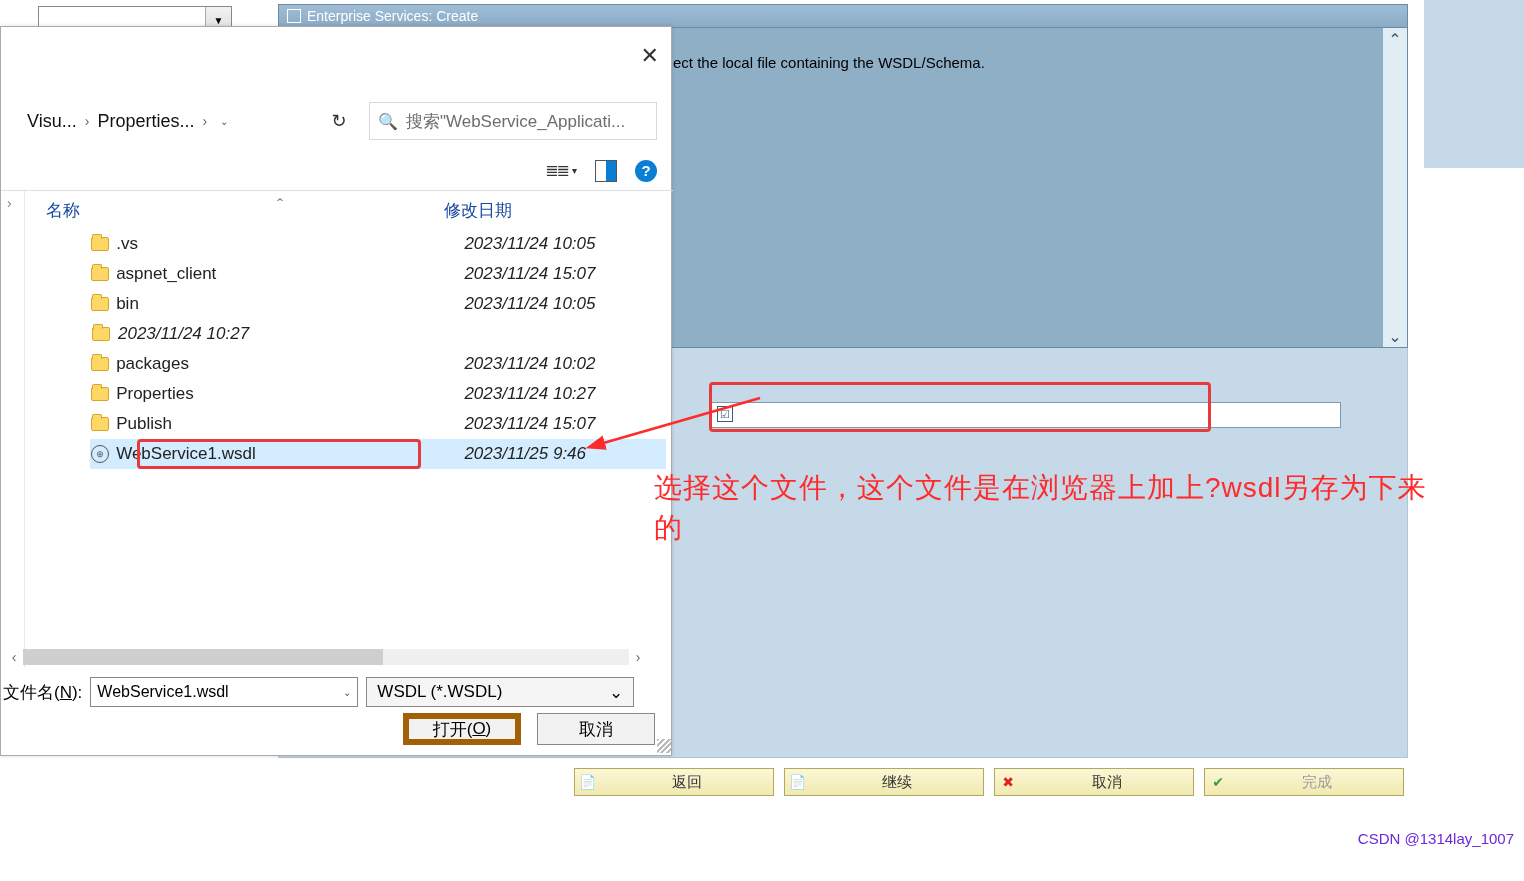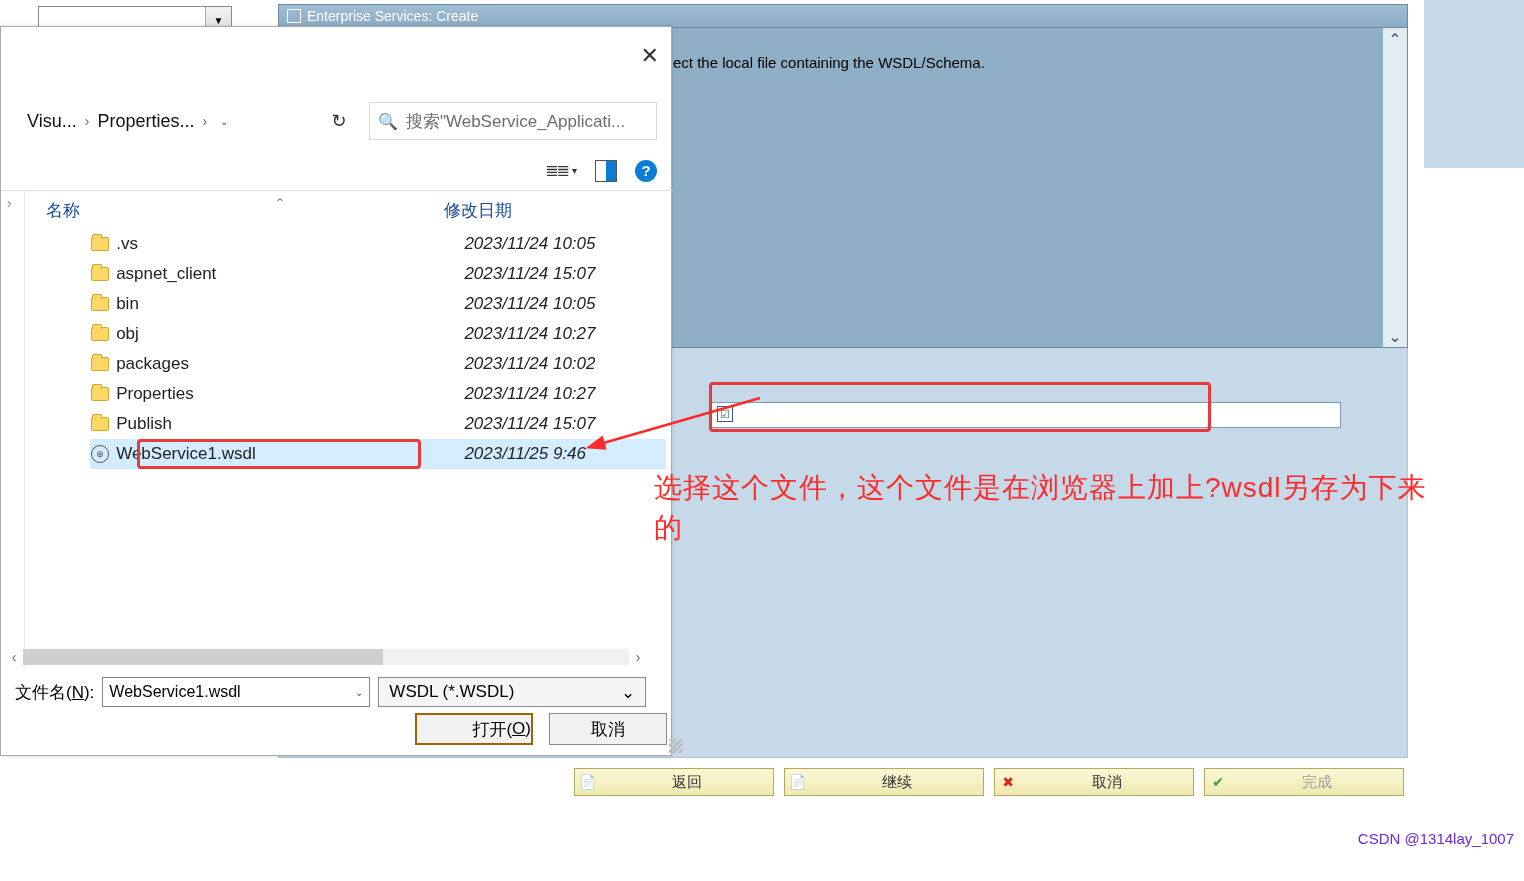--- a/index.html
+++ b/index.html
@@ -59,29 +59,29 @@
 .row .nm { width:380px; }
 .row .dt { width:220px; text-align:left;font-style:italic; }
 .row.sel { background:#d3ecff; }
 .row.sel.boxed { position:relative; }
 .sel-box { position:absolute; left:47px; top:0; width:284px; height:30px; border:3px solid #e83a3a; border-radius:4px; pointer-events:none; }
 .h-scroll { position:absolute; left:4px; bottom:0; width:642px; height:20px; display:flex; align-items:center; }
 .h-scroll .lt, .h-scroll .rt { width:18px; text-align:center; color:#666; font-size:14px; }
 .h-scroll .track { flex:1; height:16px; background:#f0f0f0; position:relative; }
 .h-scroll .thumb { position:absolute; left:0; top:0; width:360px; height:16px; background:#cfcfcf; }
 
-.dlg-bottom { position:absolute; left:12px; bottom:0; width:672px; height:90px; }
+.dlg-bottom { position:absolute; left:0; bottom:0; width:672px; height:90px; }
 .fn-row { position:absolute; left:2px; top:12px; display:flex; align-items:center; gap:8px; font-size:17px; }
 .fn-label span.u { text-decoration:underline; }
 .fn-input { width:268px; height:30px; border:1px solid #888; padding:0 6px; font-size:16px; display:flex; align-items:center; justify-content:space-between; }
 .fn-input .dd { font-size:10px; color:#555; }
 .ft-select { width:268px; height:30px; border:1px solid #888; padding:0 10px; font-size:17px; display:flex; align-items:center; justify-content:space-between; background:#f5f5f5; }
 .btn-row { position:absolute; right:18px; bottom:10px; display:flex; gap:16px; }
 .win-btn { width:118px; height:32px; border:1px solid #888; background:#f2f2f2; font-size:17px; display:flex; align-items:center; justify-content:center; }
-.win-btn.primary { border:2px solid #a16207;justify-content:flex-end; }
+.win-btn.primary { border:6px solid #a16207; }
 .resize-grip { position:absolute; right:2px; bottom:2px; width:14px; height:14px; background:repeating-linear-gradient(135deg,#bbb,#bbb 2px,transparent 2px,transparent 4px); }
 
 
 .anno-text { position:absolute; left:654px; top:468px; width:780px; font-size:28px; color:#ff2a2a; line-height:40px; letter-spacing:1px; }
 .arrow-svg { position:absolute; left:580px; top:388px; pointer-events:none; }
 
 
 .sap-btns { position:absolute; left:574px; top:768px; display:flex; gap:10px; }
 .sap-btn { width:200px; height:28px; background:linear-gradient(#fbf7d6,#f0e9b0); border:1px solid #b2a95f; display:flex; align-items:center; font-size:15px; color:#333; }
 .sap-btn .ic { width:26px; display:flex; align-items:center; justify-content:center; font-size:14px; }
@@ -179,21 +179,20 @@
             <span class="ico">
               <span class="folder-ico"></span>
             </span>
             <span class="nm">bin</span>
             <span class="dt">2023/11/24 10:05</span>
           </div>
           <div class="row">
             <span class="ico">
               <span class="folder-ico"></span>
             </span>
-            <span class="nm">obj</span>
             <span class="dt">2023/11/24 10:27</span>
           </div>
           <div class="row">
             <span class="ico">
               <span class="folder-ico"></span>
             </span>
             <span class="nm">packages</span>
             <span class="dt">2023/11/24 10:02</span>
           </div>
           <div class="row">

